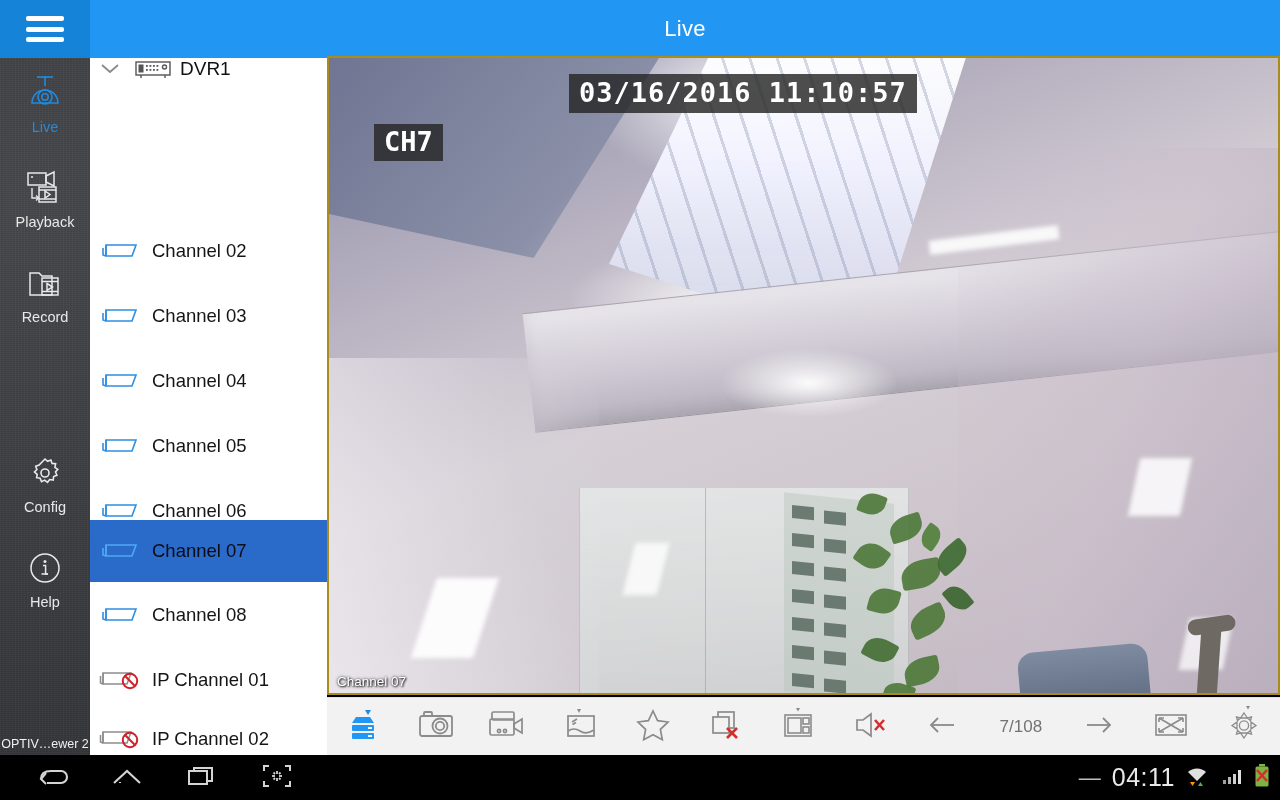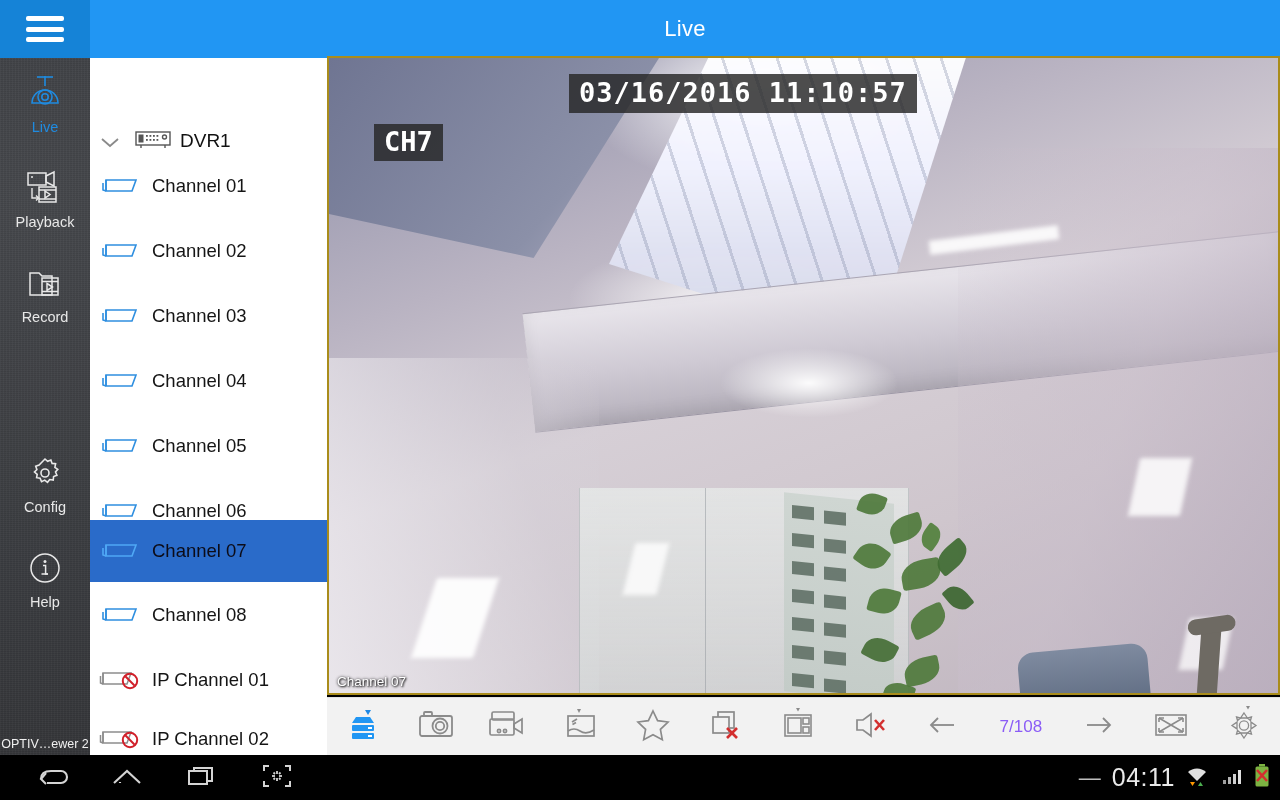--- a/index.html
+++ b/index.html
@@ -49,21 +49,21 @@
     color:#f0f0f0; font-size:12.5px; white-space:nowrap; overflow:hidden;
   }
 
   
   .chanlist {
     position:absolute; left:90px; top:58px; width:237px; height:697px;
     background:#ffffff; overflow:hidden;
   }
   .dvr-row {
     position:absolute; left:0; top:0; width:237px; height:70px;
-    display:flex; align-items:flex-end; cursor:pointer;margin-top:24px;
+    display:flex; align-items:flex-start; cursor:pointer;
   }
   .chev { width:40px; display:flex; align-items:center; justify-content:center; }
   .dvr-ico { width:46px; display:flex; align-items:center; justify-content:center; }
   .dvr-name { font-size:19px; color:#111; margin-left:4px; }
 
   .chan-row {
     position:absolute; left:0; width:237px; height:65px;
     display:flex; align-items:center; cursor:pointer;
   }
   .chan-row .ico { width:62px; display:flex; align-items:center; justify-content:center; }
@@ -186,21 +186,21 @@
     position:absolute; left:327px; top:697px; width:953px; height:58px;
     background:#f2f2f2; display:flex; align-items:center;
     border-top:1px solid #e2e2e2;
   }
   .tb-btn {
     flex:1 1 0; height:58px; display:flex; align-items:center; justify-content:center;
     cursor:pointer; position:relative;
   }
   .tb-page {
     flex:1.15 1 0; display:flex; align-items:center; justify-content:center;
-    font-size:17px; color:#8b5cf6;text-align:center;
+    font-size:17px; color:#737373;text-align:center;
   }
 
   
   .navbar {
     position:absolute; left:0; top:755px; width:1280px; height:45px;
     background:#000; display:flex; align-items:center;
   }
   .nav-btn { width:75px; height:45px; display:flex; align-items:center; justify-content:center; cursor:pointer; }
   .nav-spacer { flex:1 1 auto; }
   .statusbar { display:flex; align-items:center; gap:7px; padding-right:8px; }
@@ -317,30 +317,20 @@
               <rect x="23.5" y="11" width="1.8" height="1.8"></rect>
           </g>
           <circle cx="31.5" cy="9" r="2"></circle>
           <line x1="8" y1="17" x2="8" y2="20"></line>
           <line x1="32" y1="17" x2="32" y2="20"></line>
         </svg>
       </span>
       <span class="dvr-name">DVR1</span>
     </div>
 
-    <div class="chan-row" style="top:95px;">
-      <span class="ico">
-        <svg width="40" height="24" viewBox="0 0 40 24" fill="none" stroke="#2f8fe0" stroke-width="1.6">
-          <path d="M5 6 h30 l-4 11 h-26 z"></path>
-            <path d="M5 6 v11"></path>
-            <path d="M2 9 v7 l3 1"></path>
-        </svg>
-      </span>
-      <span class="lbl">Channel 01</span>
-    </div>
 
     <div class="chan-row" style="top:160px;">
       <span class="ico">
         <svg width="40" height="24" viewBox="0 0 40 24" fill="none" stroke="#2f8fe0" stroke-width="1.6">
           <path d="M5 6 h30 l-4 11 h-26 z"></path>
             <path d="M5 6 v11"></path>
             <path d="M2 9 v7 l3 1"></path>
         </svg>
       </span>
       <span class="lbl">Channel 02</span>

